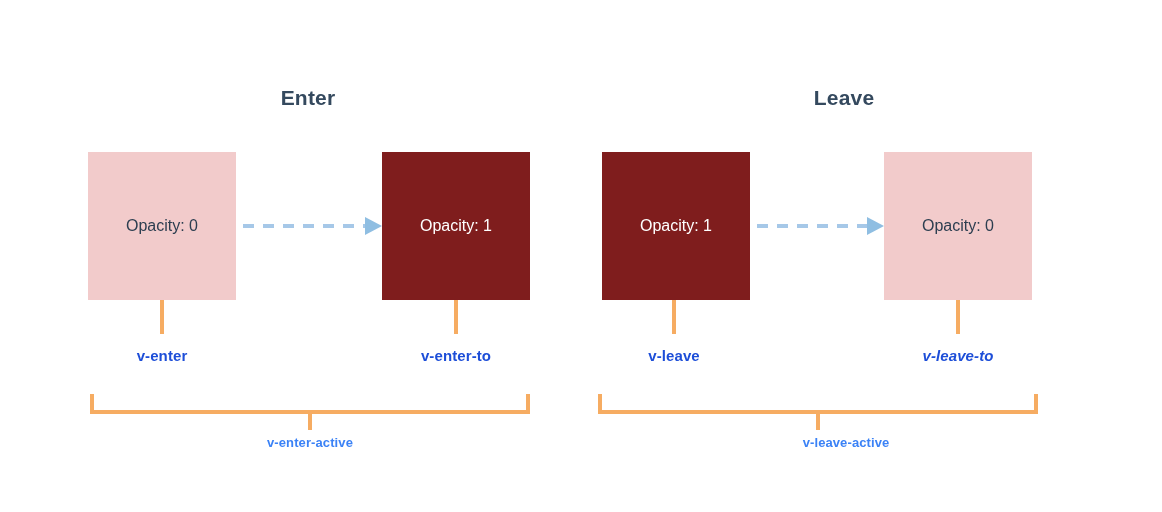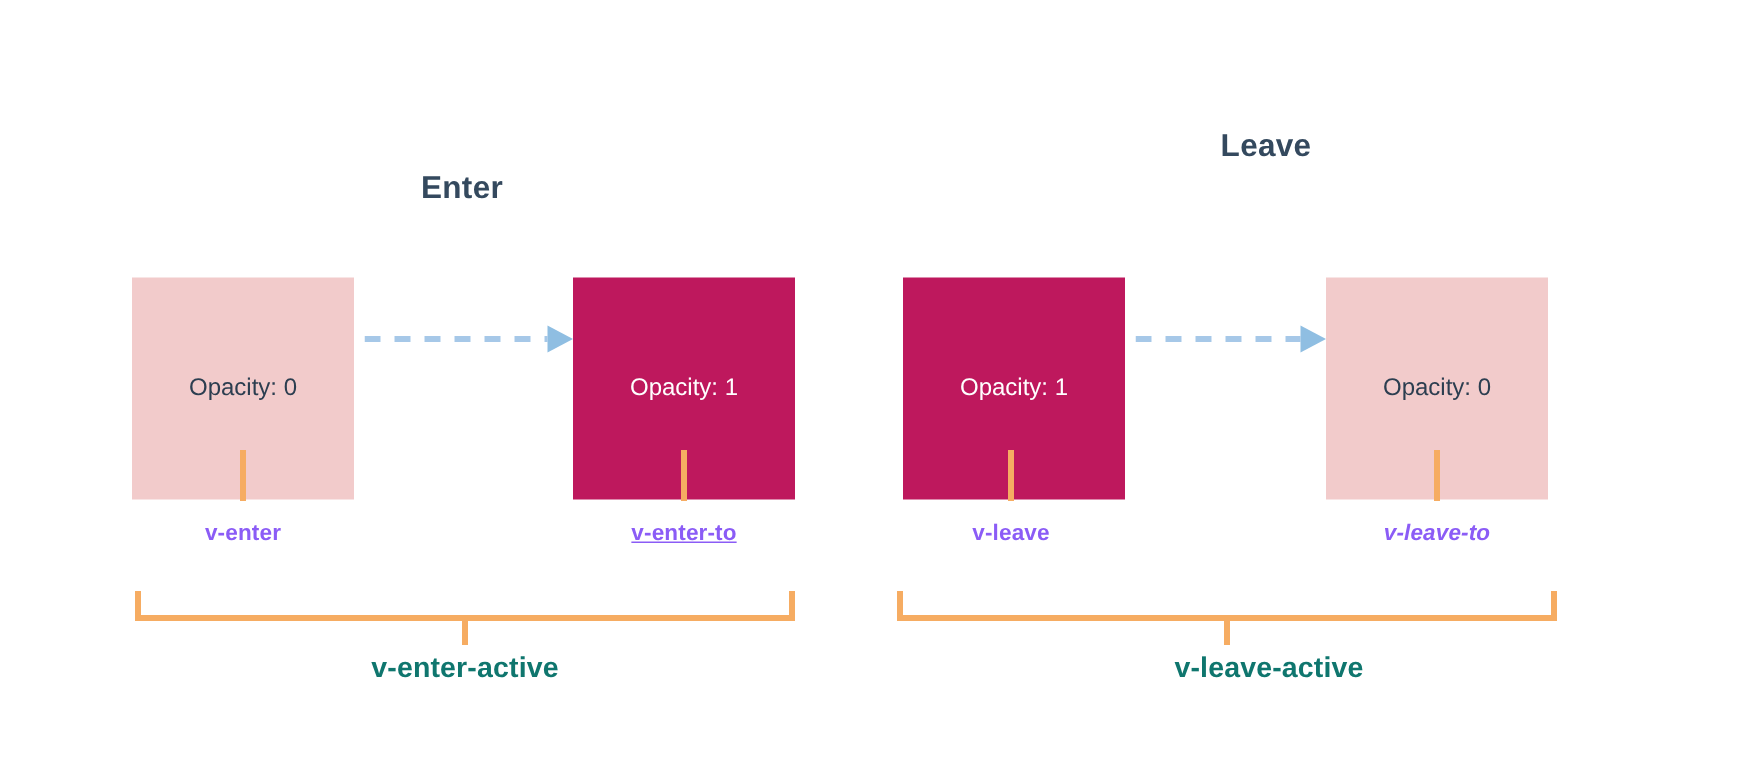--- a/index.html
+++ b/index.html
@@ -35,24 +35,23 @@
 
   
   .state-box {
     position: absolute;
     width: 148px;
     height: 148px;
     box-sizing: border-box;
     display: flex;
     align-items: center;
     justify-content: center;
-    margin-top: 33px;
   }
   .state-box.light { background: #F2CBCB; }
-  .state-box.solid { background: #be185d; }
+  .state-box.solid { background: #7f1d1d; }
   .state-label {
     font-size: 16px;
     line-height: 1;
     white-space: nowrap;
   }
   .state-box.light .state-label { color: #2C3E50; }
   .state-box.solid .state-label { color: #FFFFFF; }
 
   
   .arrow {
@@ -87,74 +86,74 @@
     position: absolute;
     width: 4px;
     background: #F6AC62;
   }
 
   
   .class-label {
     position: absolute;
     font-size: 15px;
     font-weight: bold;
-    color: #8b5cf6;
+    color: #1d4ed8;
     white-space: nowrap;
     transform: translateX(-50%);
     letter-spacing: 0.1px;
   }
 
   
   .bracket {
     position: absolute;
     box-sizing: border-box;
     border-left: 4px solid #F6AC62;
     border-right: 4px solid #F6AC62;
     border-bottom: 4px solid #F6AC62;
   }
   .bracket-stem {
     position: absolute;
     width: 4px;
     background: #F6AC62;
   }
   .bracket-label {
     position: absolute;
-    font-size: 19px;
+    font-size: 13px;
     font-weight: bold;
-    color: #0f766e;
+    color: #3b82f6;
     white-space: nowrap;
     transform: translateX(-50%);
     letter-spacing: 0.1px;
   }
 </style>
 </head>
 <body>
 
 <div id="diagram">
 
   <div>
 
-    <div class="group-title" id="enter-title" style="left: 308px; top: 86px; margin-top: 28px;">Enter</div>
+    <div class="group-title" id="enter-title" style="left: 308px; top: 86px;">Enter</div>
 
     <div class="state-box light" id="box-enter-0" style="left: 88px; top: 152px;">
       <span class="state-label">Opacity: 0</span>
     </div>
     <div class="stem" id="stem-enter-0" style="left: 160px; top: 300px; height: 34px;"></div>
     <div class="class-label" id="clabel-enter-0" style="left: 162px; top: 347px;">v-enter</div>
 
     <div class="arrow" id="arrow-enter" style="left: 243px; top: 217px; width: 139px;">
       <div class="shaft" style="width: 122px;"></div>
       <div class="head" style="left: 122px;"></div>
     </div>
 
     <div class="state-box solid" id="box-enter-1" style="left: 382px; top: 152px;">
       <span class="state-label">Opacity: 1</span>
     </div>
     <div class="stem" id="stem-enter-1" style="left: 454px; top: 300px; height: 34px;"></div>
-    <div class="class-label" id="clabel-enter-1" style="left: 456px; top: 347px; text-decoration: underline;">v-enter-to</div>
+    <div class="class-label" id="clabel-enter-1" style="left: 456px; top: 347px;">v-enter-to</div>
 
     <div class="bracket" id="bracket-enter" style="left: 90px; top: 394px; width: 440px; height: 20px;"></div>
     <div class="bracket-stem" id="bracket-stem-enter" style="left: 308px; top: 410px; height: 20px;"></div>
     <div class="bracket-label" id="bracket-label-enter" style="left: 310px; top: 435px;">v-enter-active</div>
   </div>
 
   <div>
 
     <div class="group-title" id="leave-title" style="left: 844px; top: 86px;">Leave</div>
 

